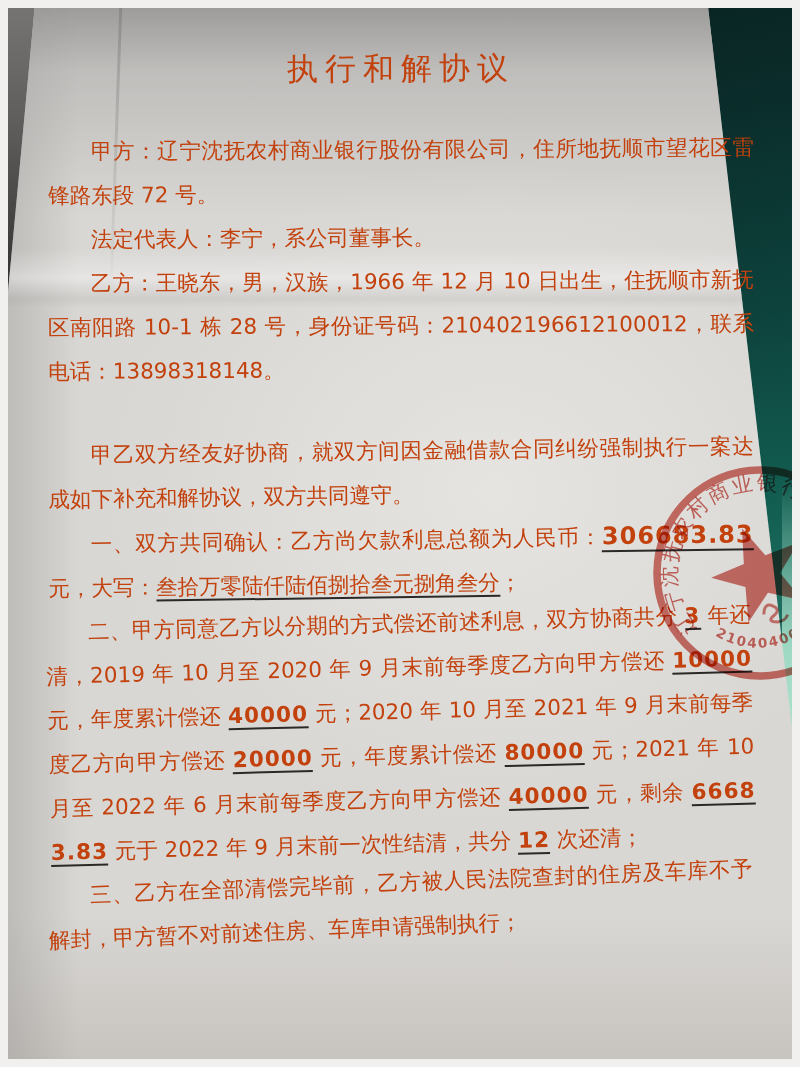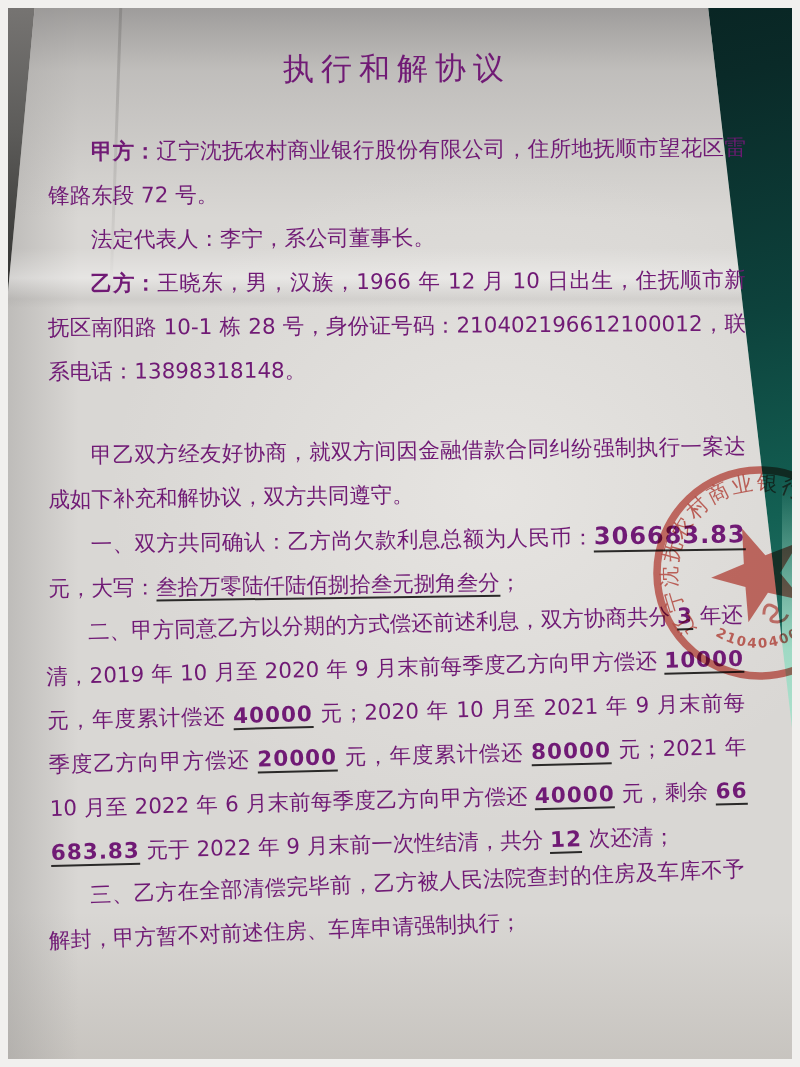--- a/index.html
+++ b/index.html
@@ -52,43 +52,43 @@
     background:linear-gradient(to bottom,rgba(110,108,106,.40),rgba(110,108,106,0));
     transform:skewX(-2deg);
   }
   
   .fold-h{
     position:absolute;left:0;top:240px;width:100%;height:60px;
     background:linear-gradient(to bottom,rgba(255,255,255,0),rgba(255,255,255,.35) 50%,rgba(160,158,156,.18) 85%,rgba(255,255,255,0));
   }
   
   .doc{
-    position:absolute;left:40px;right:46px;top:26px;
-    color:#701a75;
+    position:absolute;left:40px;right:38px;top:26px;
+    color:#c2410c;
   }
   .title{
     text-align:center;
     font-size:31px;letter-spacing:7px;
     font-weight:500;
     margin:14px 0 40px 0;
     transform:rotate(-.2deg);
   }
   .para{
     font-size:21.5px;line-height:44px;
     text-align:justify;text-justify:inter-character;
     word-break:break-all;
     text-indent:2em;
     margin:0;
   }
   .gap-before{margin-top:40px;}
   .t1{transform:rotate(-.35deg);transform-origin:0 50%;}
   .t2{transform:rotate(-.8deg);transform-origin:0 50%;}
   .t3{transform:rotate(-1.5deg);transform-origin:0 50%;}
   .t4{transform:rotate(-2.3deg);transform-origin:0 50%;}
-  .b{font-weight:700;}
+  .b{font-weight:400;}
   .u{border-bottom:2.5px solid #29282.8;border-bottom:2.5px solid #2a2928;padding-bottom:0px;}
   .num{font-family:"DejaVu Sans",sans-serif;font-weight:700;letter-spacing:1px;}
   .big{font-size:24px;}
   
   .seal{
     position:absolute;left:634px;top:447px;width:236px;height:236px;
     opacity:.82;mix-blend-mode:multiply;
     pointer-events:none;
   }
 </style>

